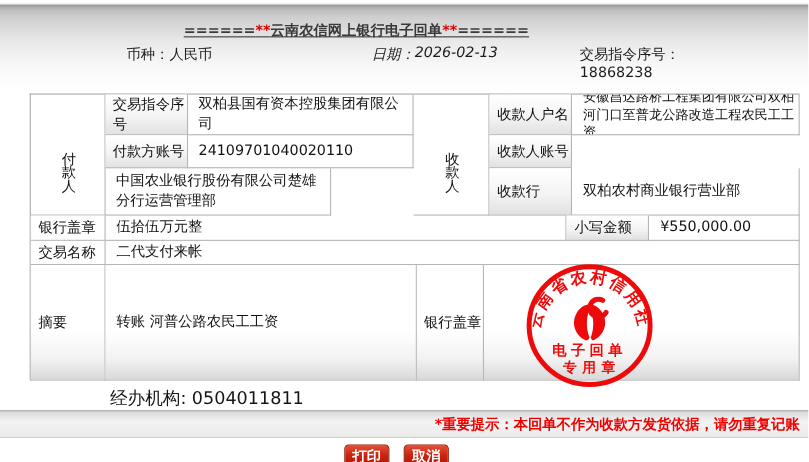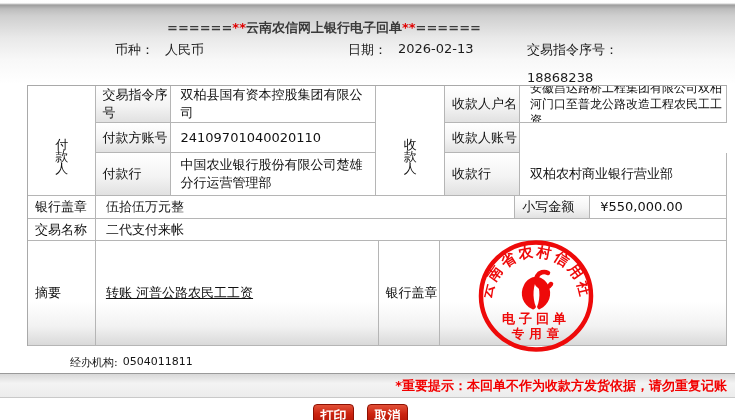--- a/index.html
+++ b/index.html
@@ -2,40 +2,40 @@
 <html><head>
 <meta charset="utf-8">
 <style>
   * { margin:0; padding:0; box-sizing:border-box; }
   body { background:#fff; font-family:"DejaVu Sans", sans-serif; }
   .page { position:relative; width:735px; height:420px; overflow:hidden; background:#fff; }
 
   .header-bg { position:absolute; top:0; left:0; width:735px; height:84px;
     background:linear-gradient(180deg,#ffffff 0px,#fdfdfd 3px,#9d9d9d 5px,#bdbdbd 9px,#cfcfcf 16px,#e9e9e9 38px,#f8f8f8 60px,#ffffff 84px); }
 
-  .doc-title { position:absolute; top:19px; left:167px; font-size:13px; font-weight:bold; color:#3a3a3a; white-space:nowrap; }
+  .doc-title { position:absolute; top:19px; left:167px; font-size:13px; font-weight:bold; color:#3a3a3a; white-space:nowrap;text-decoration:underline; }
   .doc-title .stars { color:#e00000; }
 
-  .meta-item { position:absolute; top:41px; font-size:13px; color:#1c1c1c; white-space:nowrap; display:flex; gap:11px; }
+  .meta-item { position:absolute; top:41px; font-size:13px; color:#1c1c1c; white-space:nowrap; display:flex; gap:0; }
   .meta-currency { left:115px; }
-  .meta-date { left:348px; }
+  .meta-date { left:338px;font-style:italic; }
   .meta-seq { left:527px;flex-direction:column; }
 
   .rtable { position:absolute; left:27px; top:85px; width:700px; border-top:1px solid #a9a9a9; border-left:1px solid #a9a9a9; background:#fff; font-size:13px; color:#111; }
   .trow { display:flex; }
   .cell { border-right:1px solid #b5b5b5; border-bottom:1px solid #b5b5b5; overflow:hidden; display:flex; align-items:center; }
   .lab { background:linear-gradient(180deg,#ffffff 0%,#f4f4f4 55%,#e1e1e1 100%); padding-left:7px; }
   .plain { padding-left:7px; background:#fff; }
   .val { padding:1px 4px 1px 10px; line-height:18px; }
   .vgroup { justify-content:center; writing-mode:vertical-rl; text-orientation:upright; letter-spacing:12px; padding-top:10px; }
   .col { display:flex; flex-direction:column; }
   .fade { background:linear-gradient(180deg,#ffffff 58%,#f2f2f2 82%,#d9d9d9 100%); }
   .smalltxt { font-size:12px; line-height:16px; }
 
-  .org-row { position:absolute; top:352px; left:0; width:735px; height:21px; background:#fff; display:flex; align-items:center; padding-left:70px; gap:36px; font-size:11px; color:#151515; }
+  .org-row { position:absolute; top:352px; left:0; width:735px; height:21px; background:#fff; display:flex; align-items:center; padding-left:100px; gap:36px; font-size:16px; color:#151515; }
   .org-row .pair { display:flex; gap:5px; white-space:nowrap; }
 
   .warn-band { position:absolute; top:373px; left:0; width:735px; height:25px; border-top:1px solid #9a9a9a; border-bottom:1px solid #c9c9c9;
     background:linear-gradient(180deg,#d8d8d8 0%,#f3f3f3 40%,#ececec 100%);
     display:flex; align-items:center; justify-content:flex-end; padding-right:8px; }
   .warn-text { color:#f20000; font-weight:bold; font-size:13px; white-space:nowrap; }
 
   .btn { position:absolute; top:404px; width:41px; height:22px; border-radius:4px; border:1px solid #8e1002;
     background:linear-gradient(180deg,#e25138 0%,#cb2310 45%,#ae1404 100%);
     color:#fff; font-size:13px; font-weight:bold; text-align:center; line-height:19px; font-family:inherit; cursor:pointer; padding:0; }
@@ -72,21 +72,20 @@
       <div class="col" style="width:280px;">
         <div class="trow">
           <div class="cell lab" style="width:75px;height:37px;">交易指令序号</div>
           <div class="cell val" style="width:205px;height:37px;">双柏县国有资本控股集团有限公司</div>
         </div>
         <div class="trow">
           <div class="cell lab" style="width:75px;height:30px;">付款方账号</div>
           <div class="cell val" style="width:205px;height:30px;">24109701040020110</div>
         </div>
         <div class="trow">
-          <div class="cell lab" style="width:75px;height:43px;">付款行</div>
           <div class="cell val" style="width:205px;height:43px;">中国农业银行股份有限公司楚雄分行运营管理部</div>
         </div>
       </div>
       <div class="cell vgroup" style="width:70px;height:110px;">收款人</div>
       <div class="col" style="width:282px;">
         <div class="trow">
           <div class="cell lab" style="width:75px;height:37px;">收款人户名</div>
           <div class="cell val smalltxt" style="width:207px;height:37px;">安徽昌达路桥工程集团有限公司双柏河门口至普龙公路改造工程农民工工资</div>
         </div>
         <div class="trow">
@@ -106,21 +105,21 @@
       <div class="cell val" style="width:137px;height:23px;">¥550,000.00</div>
     </div>
 
     <div class="trow">
       <div class="cell plain" style="width:68px;height:22px;text-align:right;">交易名称</div>
       <div class="cell val" style="width:632px;height:22px;">二代支付来帐</div>
     </div>
 
     <div class="trow">
       <div class="cell plain fade" style="width:68px;height:105px;">摘要</div>
-      <div class="cell val fade" style="width:283px;height:105px;text-decoration:underline;">转账 河普公路农民工工资</div>
+      <div class="cell val fade" style="width:283px;height:105px;">转账 河普公路农民工工资</div>
       <div class="cell plain fade" style="width:62px;height:105px;">银行盖章</div>
       <div class="cell fade" style="width:287px;height:105px;"></div>
     </div>
   </div>
 
   <svg class="seal" viewBox="0 0 118 114">
     <ellipse cx="59" cy="57" rx="55" ry="53.5" fill="none" stroke="#ee0a0a" stroke-width="4.5"></ellipse>
     <defs>
       <path id="sealArc" d="M 16 76 A 45 45 0 1 1 102 76" fill="none"></path>
     </defs>

